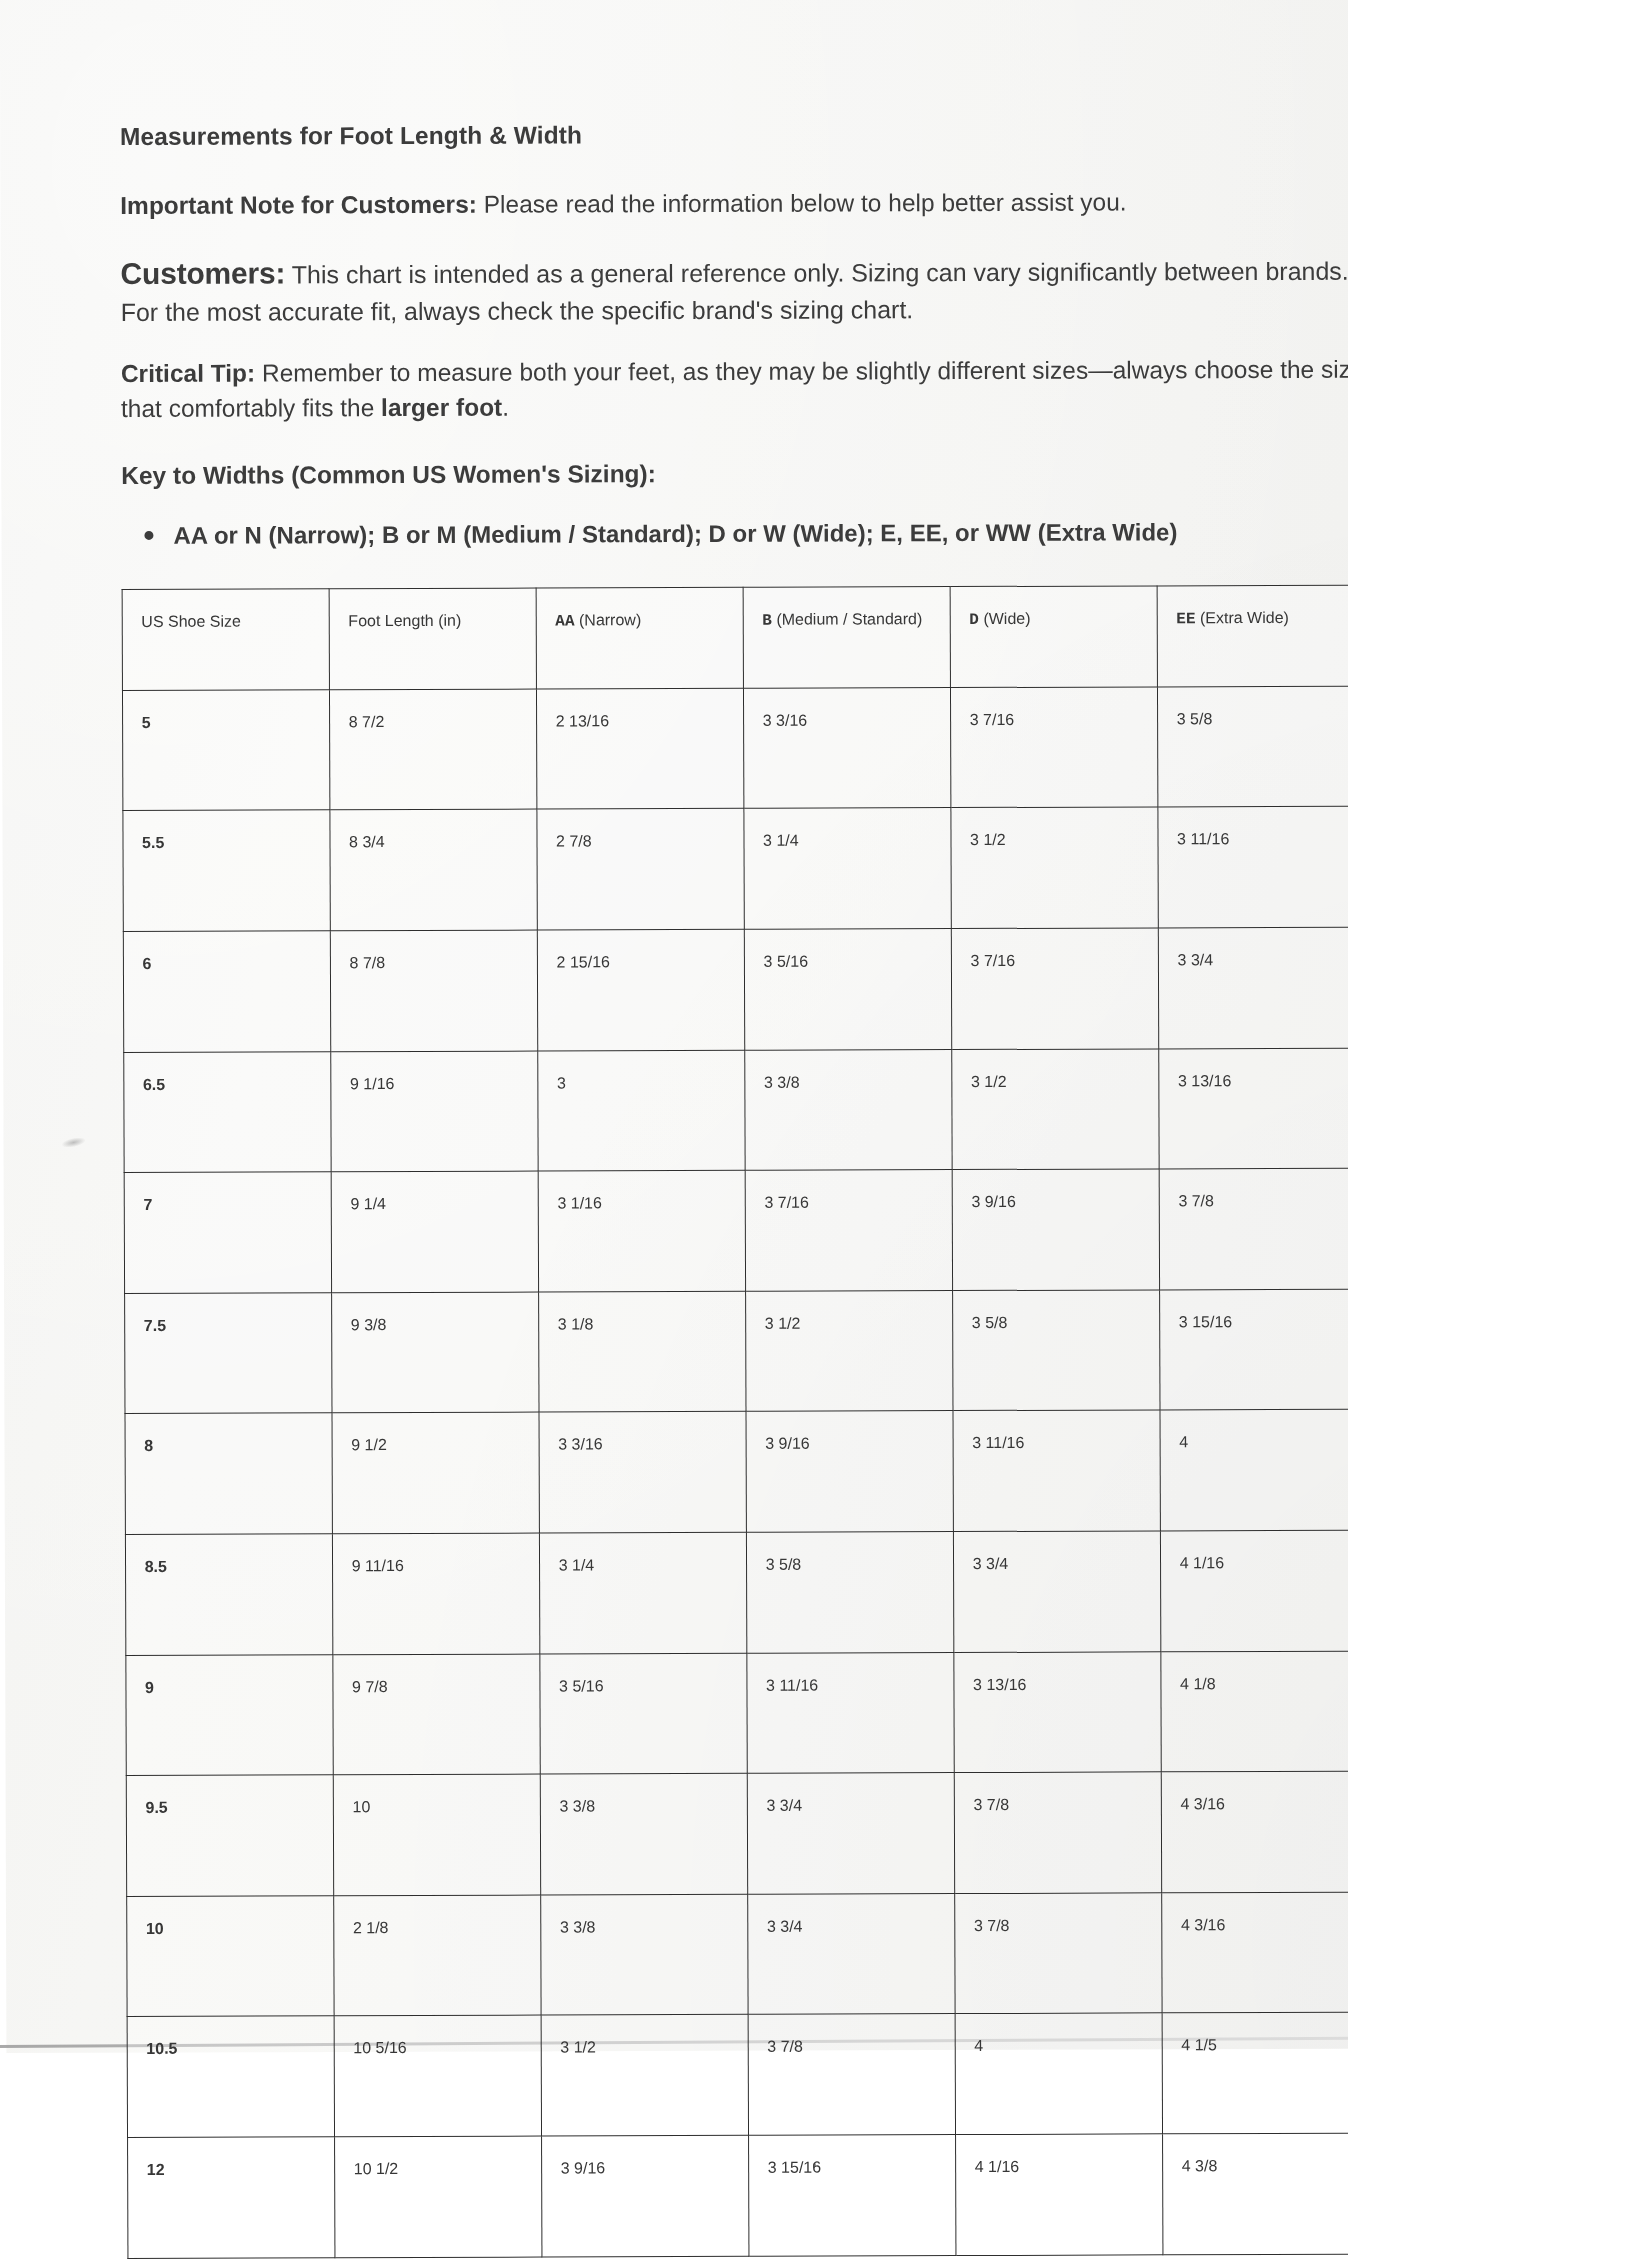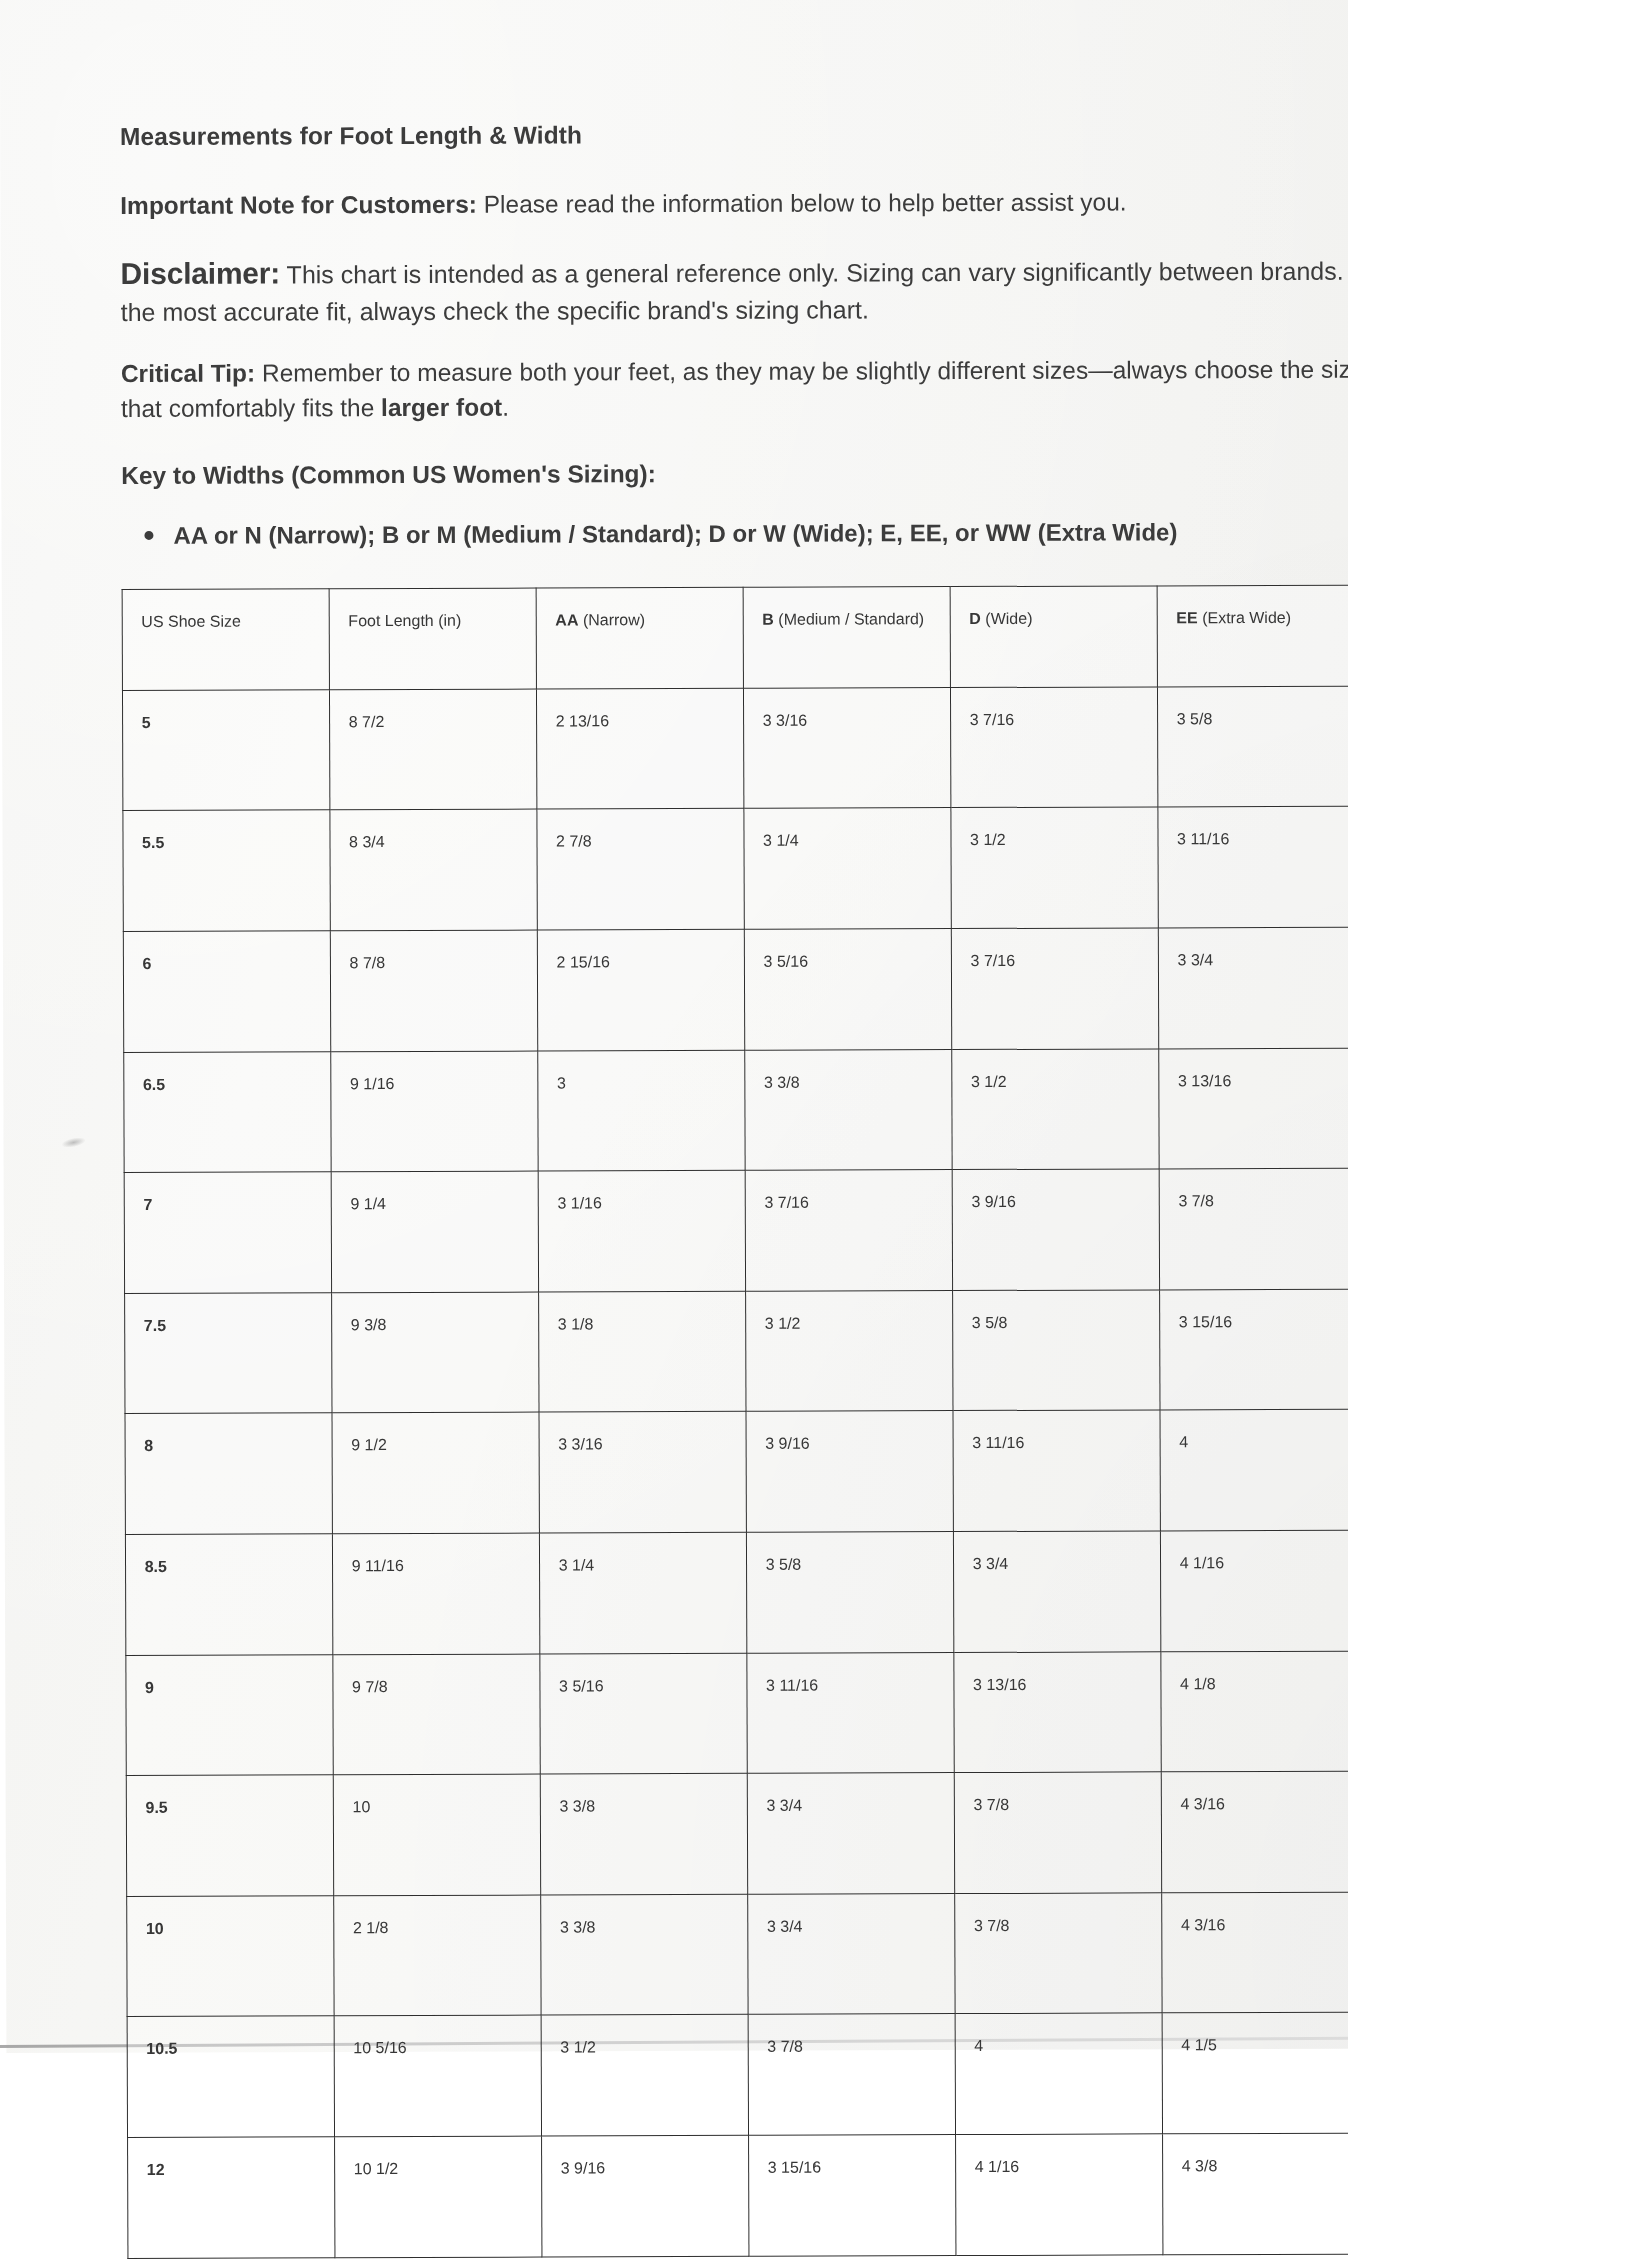--- a/index.html
+++ b/index.html
@@ -153,21 +153,21 @@
     padding: 20px 18.6px 18.6px 18.6px;
     font-size: 16px;
     color: #373737;
     line-height: 1.45;
   }
   table.size-table th {
     font-weight: normal;
     height: 61px;
     border-radius: 15px;
   }
-  table.size-table th .wlabel { font-weight: bold; }
+  table.size-table th .wlabel { font-weight: bold; font-family: Liberation Mono, monospace; }
   table.size-table td { height: 81px; }
   table.size-table td.size-cell { font-weight: bold; }
   table.size-table col.c0 { width: 207px; }
   table.size-table col.c1 { width: 207px; }
   table.size-table col.c2 { width: 207px; }
   table.size-table col.c3 { width: 207px; }
   table.size-table col.c4 { width: 207px; }
   table.size-table col.c5 { width: 207px; }
 </style>
 </head>
@@ -178,21 +178,21 @@
   <div class="sheet-edge"></div>
   <div class="smudge"></div>
   <div class="speck"></div>
 
   <div class="content">
 
     <h1 class="doc-title">Measurements for Foot Length &amp; Width</h1>
 
     <p class="para"><b>Important Note for Customers:</b><span> Please read the information below to help better assist you.</span></p>
 
-    <p class="para disclaimer"><b class="disclaimer-lead">Disclaimer:</b><span> This chart is intended as a general reference only. Sizing can vary significantly between brands. For the most accurate fit, always check the specific brand's sizing chart.</span></p>
+    <p class="para disclaimer"><b class="disclaimer-lead">Customers:</b><span> This chart is intended as a general reference only. Sizing can vary significantly between brands. For the most accurate fit, always check the specific brand's sizing chart.</span></p>
 
     <p class="para tip"><b>Critical Tip:</b><span> Remember to measure both your feet, as they may be slightly different sizes—always choose the size that comfortably fits the </span><b>larger foot</b><span>.</span></p>
 
     <h2 class="key-heading">Key to Widths (Common US Women's Sizing):</h2>
 
     <ul class="key-list">
       <li>AA or N (Narrow);  B or M (Medium / Standard);  D or W (Wide);  E, EE, or WW (Extra Wide)</li>
     </ul>
 
     <table class="size-table">

